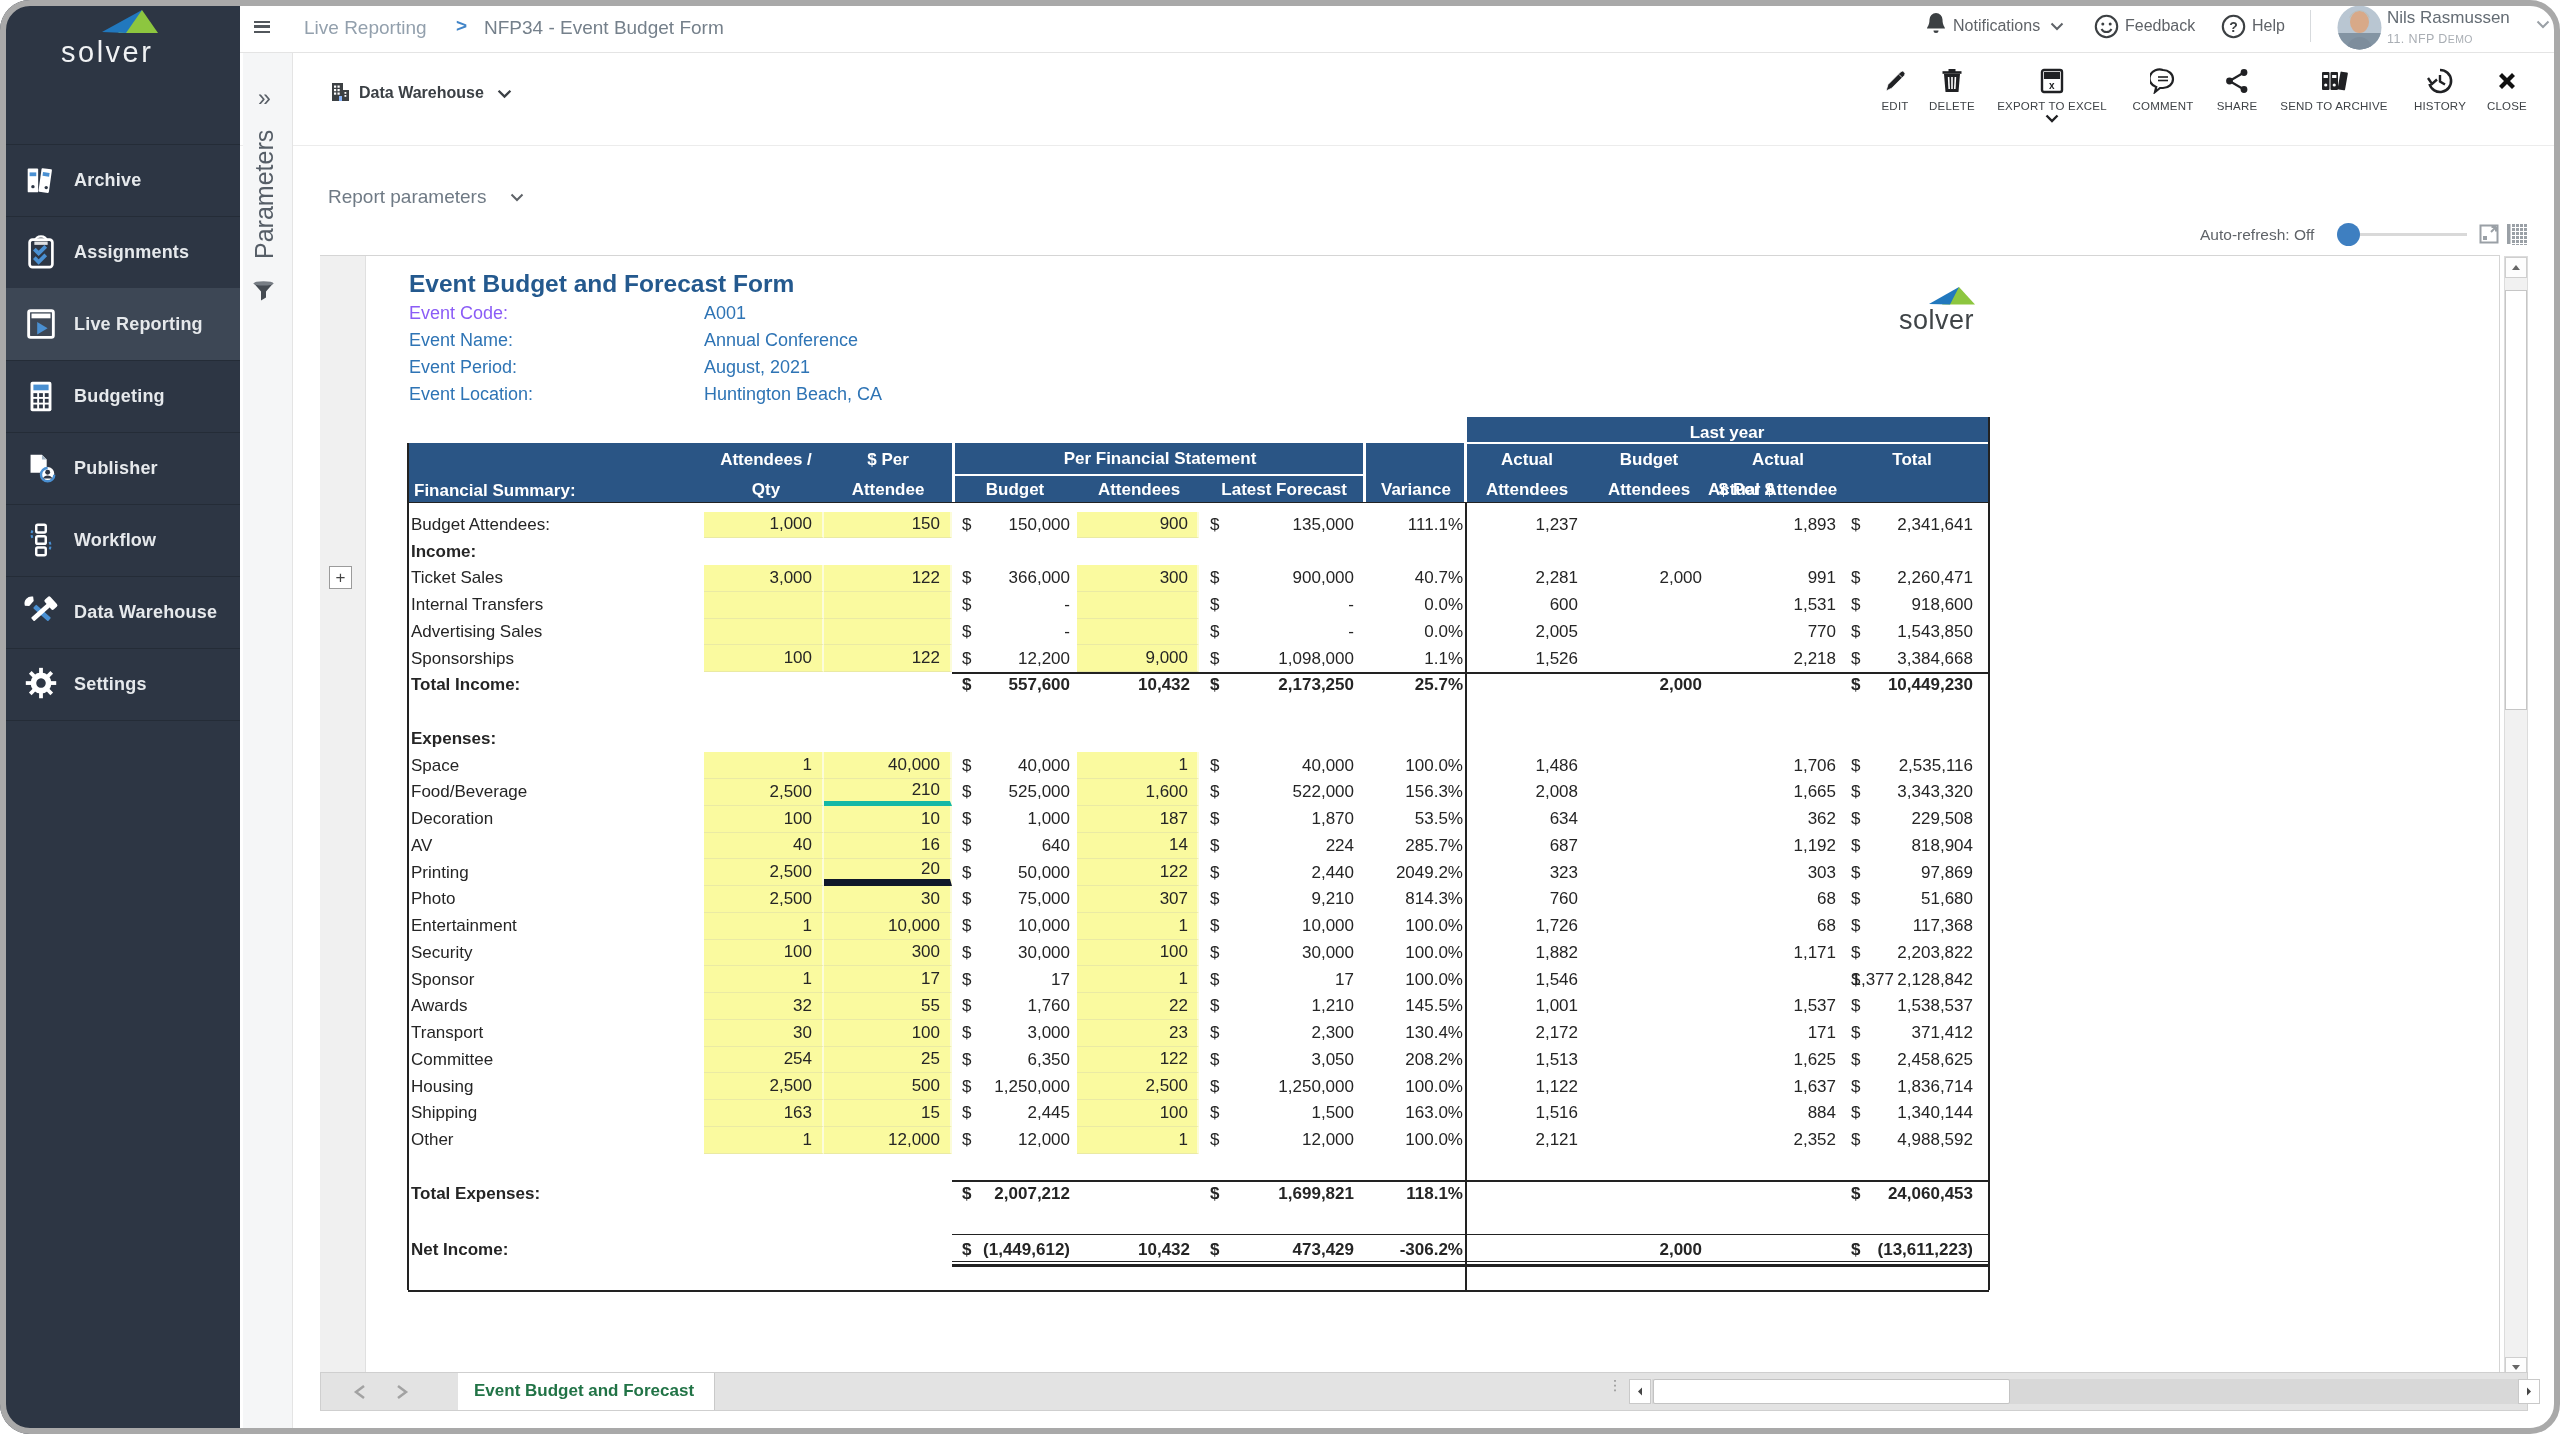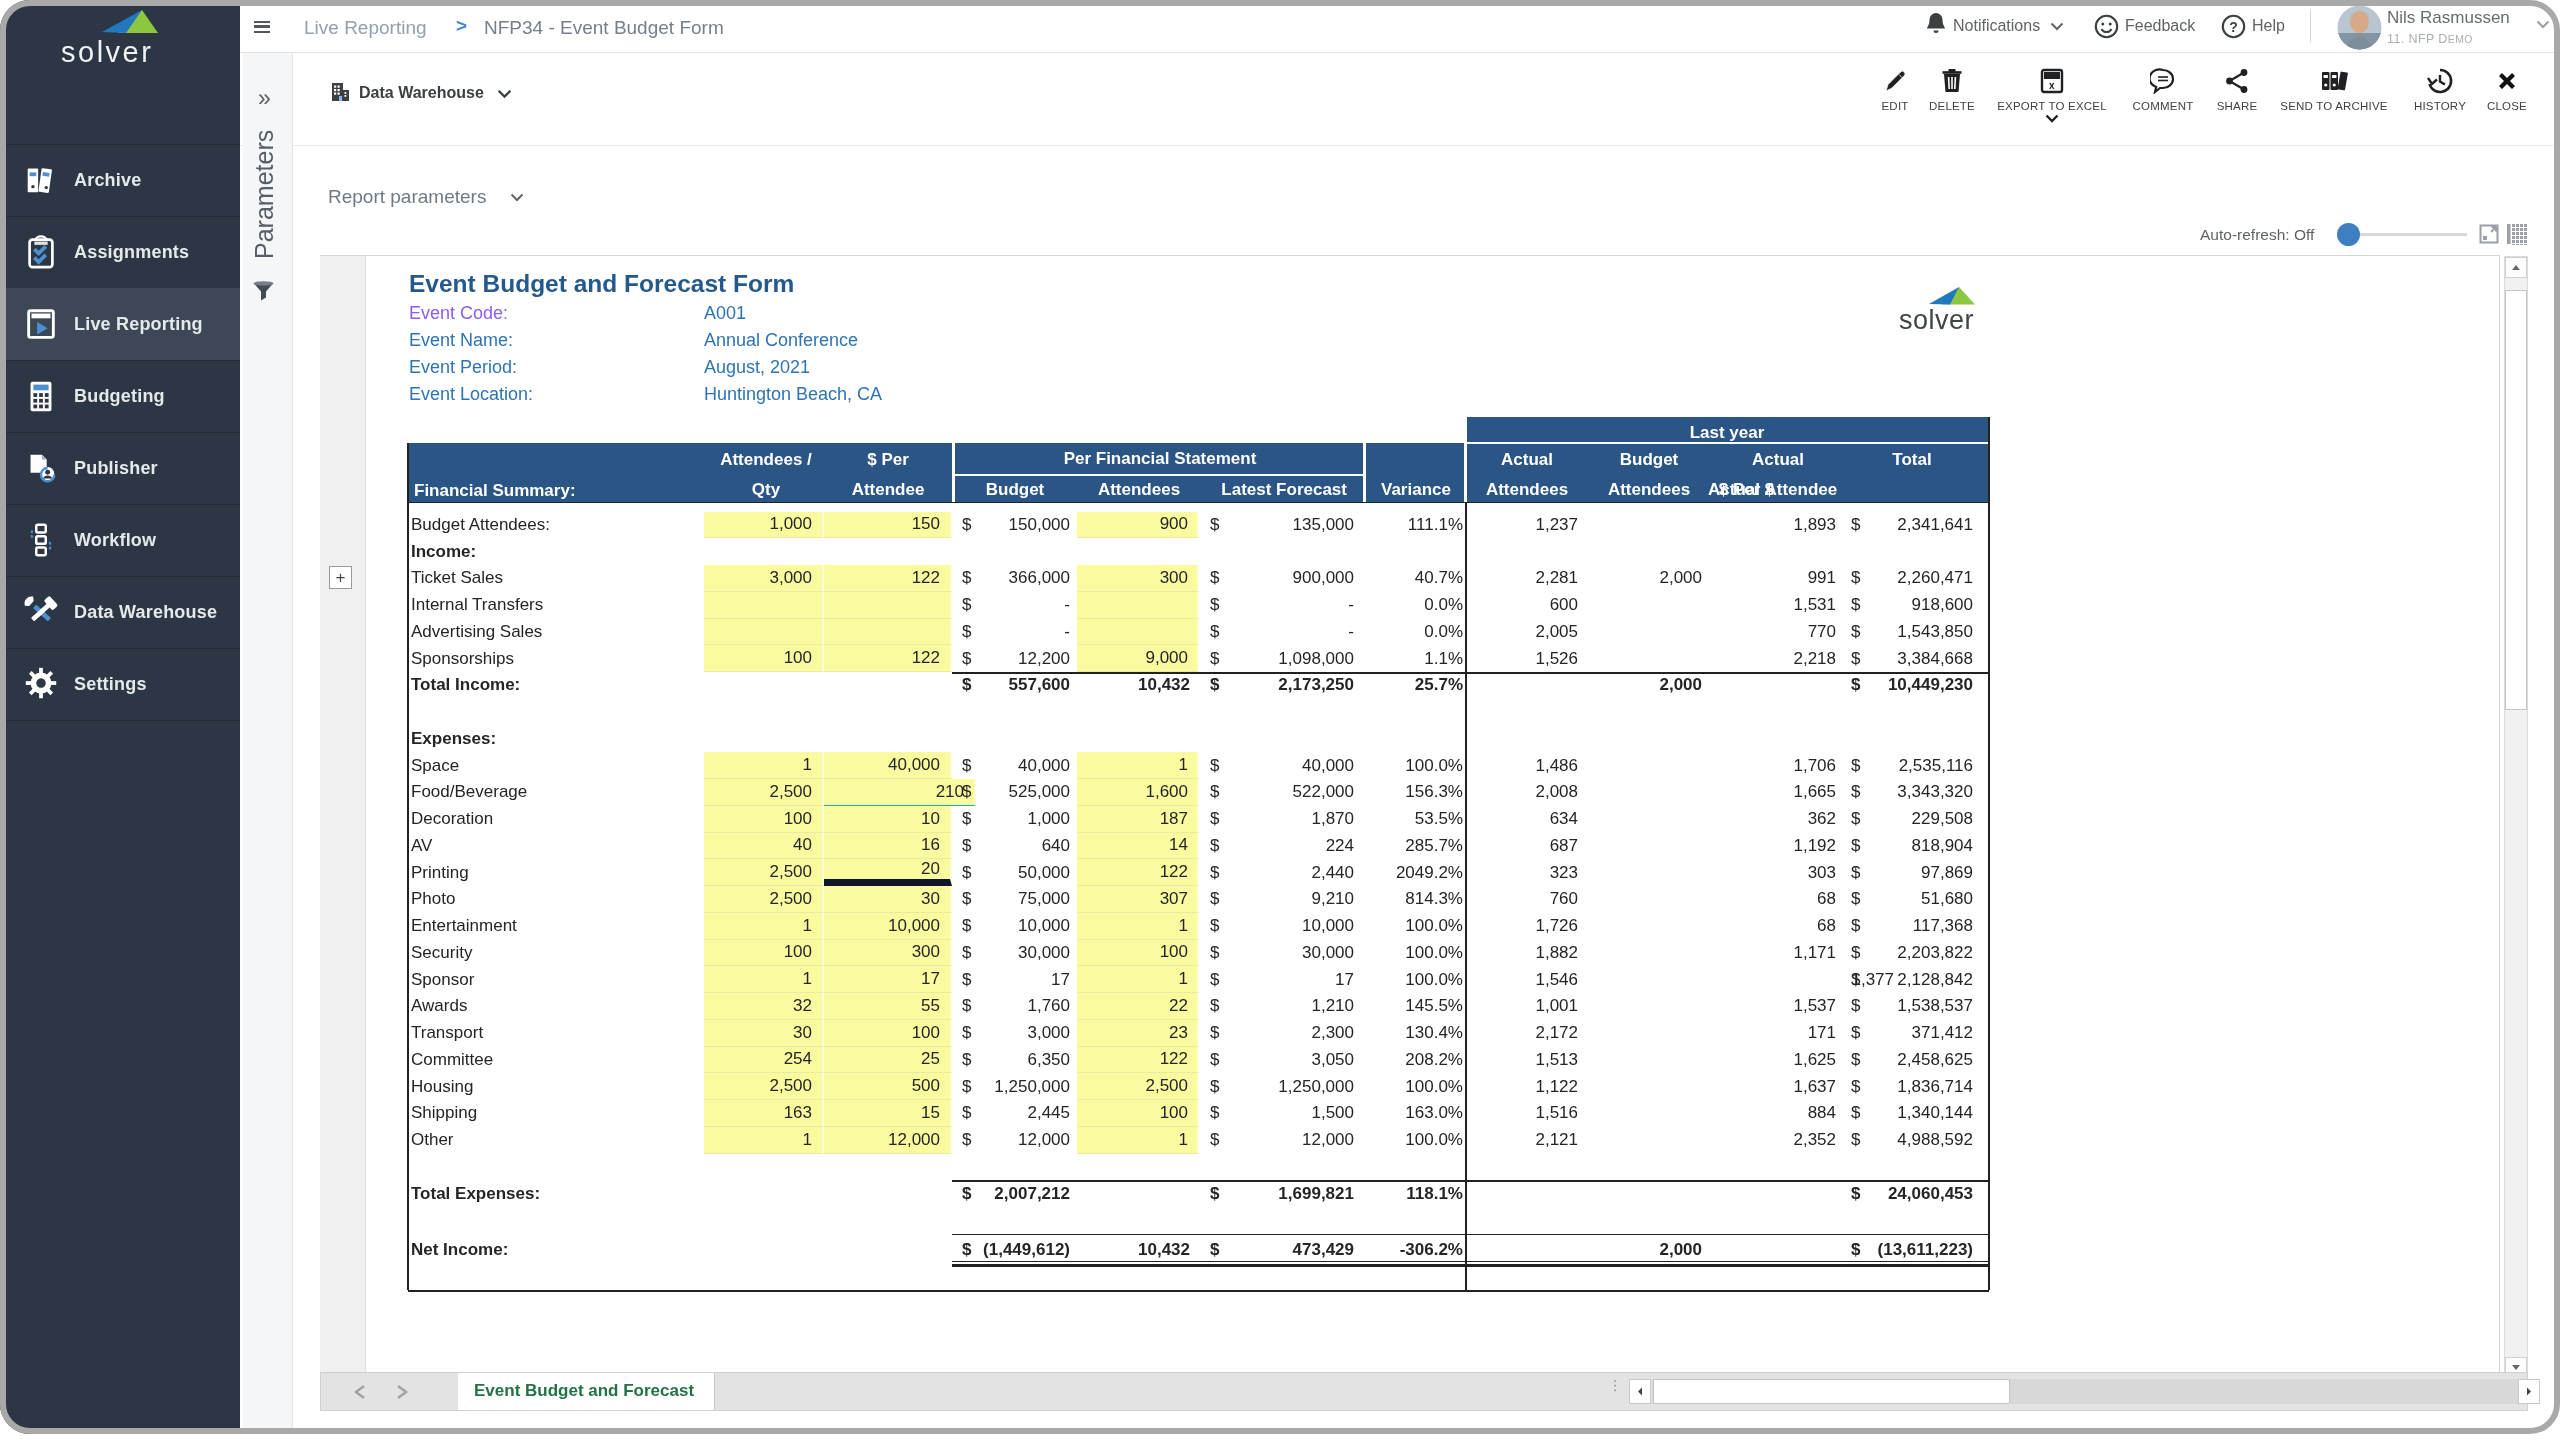--- a/index.html
+++ b/index.html
@@ -566,21 +566,21 @@
       <div class="c rt" style="left:1058px;width:120px;padding-right:8px;padding-left:4px;">1,486</div>
       <div class="c rt" style="left:1302px;width:134px;padding-right:8px;padding-left:4px;">1,706</div>
       <div class="c rt" style="left:1436px;width:145px;justify-content:space-between;padding-left:7px;padding-right:16px;">
         <span>$</span>
         <span>2,535,116</span>
       </div>
     </div>
 <div class="row" style="top:779.0px;height:26.75px;z-index:6;">
       <div class="c" style="left:0px;width:296px;padding-left:3px;">Food/Beverage</div>
       <div class="c rt" style="left:296px;width:120px;background:#fafa9f;border-bottom:1px solid #eaeaa4;border-right:2px solid #fcfcd9;padding-right:10px;padding-left:4px;">2,500</div>
-      <div class="c rt" style="left:416px;width:152px;background:#fafa9f;border-bottom:1px solid #14b8a6;border-right:2px solid #fcfcd9;padding-right:10px;padding-left:4px;">210</div>
+      <div class="c rt" style="left:416px;width:128px;background:#fafa9f;border-bottom:5px solid #14b8a6;border-right:2px solid #fcfcd9;padding-right:10px;padding-left:4px;">210</div>
       <div class="c rt" style="left:544px;width:125px;justify-content:space-between;padding-left:10px;padding-right:7px;">
         <span>$</span>
         <span>525,000</span>
       </div>
       <div class="c rt" style="left:669px;width:122px;background:#fafa9f;border-bottom:1px solid #eaeaa4;border-right:2px solid #fcfcd9;padding-right:9px;padding-left:4px;">1,600</div>
       <div class="c rt" style="left:791px;width:161px;justify-content:space-between;padding-left:11px;padding-right:6px;">
         <span>$</span>
         <span>522,000</span>
       </div>
       <div class="c rt" style="left:952px;width:106px;padding-right:3px;padding-left:4px;">156.3%</div>

